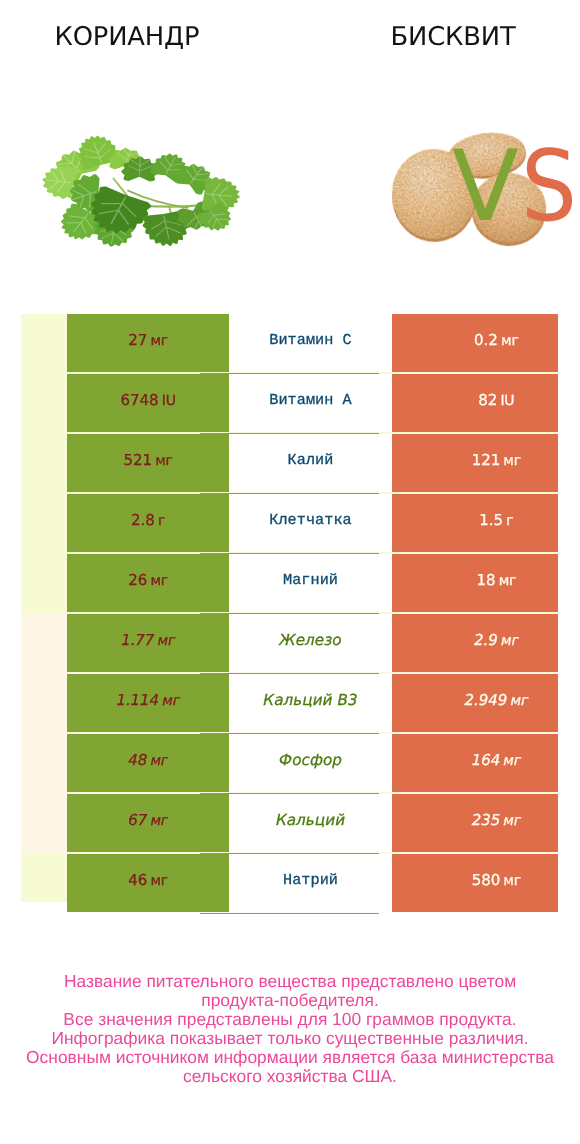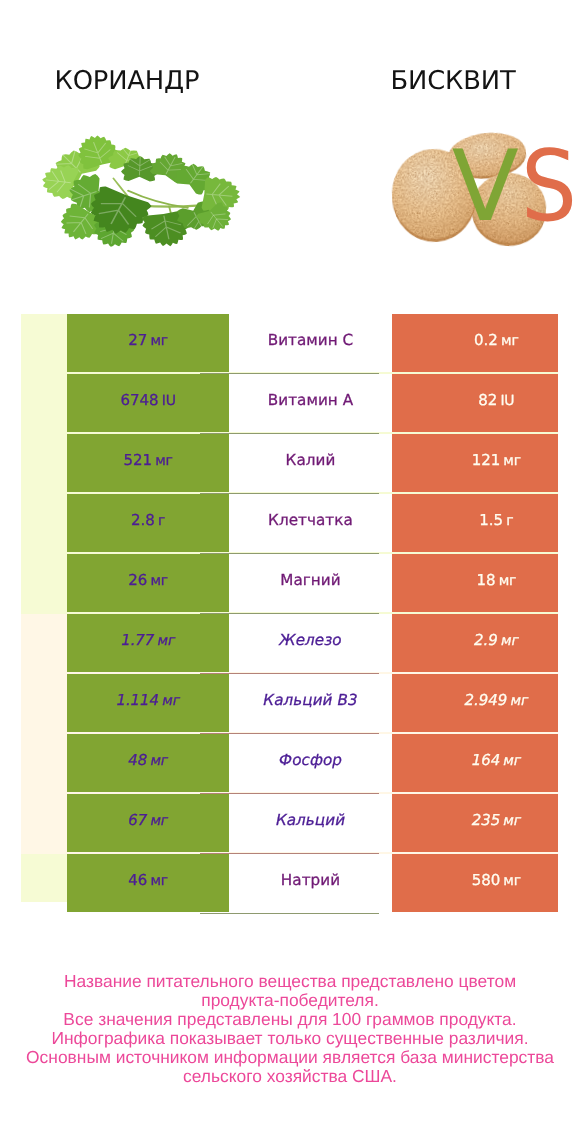--- a/index.html
+++ b/index.html
@@ -6,21 +6,21 @@
   * { box-sizing: border-box; margin: 0; padding: 0; -webkit-font-smoothing: antialiased; text-rendering: geometricPrecision; }
   html, body {
     width: 580px; height: 1144px;
     background: #ffffff;
     font-family: "DejaVu Sans", sans-serif;
     -webkit-font-smoothing: antialiased;
   }
   .page { position: relative; width: 580px; height: 1144px; overflow: hidden; }
 
   
-  .titles { position: absolute; top: 0; left: 0; width: 580px; height: 70px; margin-top: 44px; }
+  .titles { position: absolute; top: 0; left: 0; width: 580px; height: 70px; }
   .title {
     position: absolute; top: 22px; width: 254px; text-align: center;
     font-size: 25.8px; color: #131313; letter-spacing: -0.15px; white-space: nowrap;
   }
   .title.left  { left: 0px; }
   .title.right { left: 326px; }
 
   
   .hero { position: absolute; top: 110px; left: 0; width: 580px; height: 160px; }
   .hero-svg { position: absolute; left: 0; top: 0; }
@@ -39,28 +39,28 @@
   .row.win-orange { background: #FFF7E6; font-style: italic; }
   .row:last-child { height: 48px; }
 
   .row::after { content: ""; position: absolute; left: 179px; width: 179px; top: 59px; height: 1px; }
   .row.win-green::after { background: #8E9A6F; }
   .row.win-orange::after { background: #B48279; }
   .cell {
     width: 179px; display: flex; align-items: center; justify-content: center;
     text-align: center; padding-bottom: 6px;
   }
-  .cell.left  { background: #81A532; color: #4c1d95; margin-left: 46px; }
+  .cell.left  { background: #81A532; color: #7f1d1d; margin-left: 46px; }
   .cell.right { background: #E06D4A; color: #FFFDF0; padding-left: 43px; }
   .cell.mid   { background: #FFFFFF; }
   .val { font-size: 15px; font-weight: 400; white-space: nowrap; -webkit-text-stroke: 0.3px currentColor; letter-spacing: -0.05px; }
   .val .u { font-size: 14px; letter-spacing: -0.15px; margin-left: -1.5px; }
   .name { font-size: 15.2px; font-weight: 400; white-space: nowrap; -webkit-text-stroke: 0.3px currentColor; letter-spacing: 0.05px; }
-  .win-green .name { color: #701a75; }
-  .win-orange .name { color: #4c1d95; text-align: center; }
+  .win-green .name { color: #0c4a6e; font-family: Liberation Mono, monospace; }
+  .win-orange .name { color: #4d7c0f; text-align: center; }
 
 
   
   .footer {
     position: absolute; left: 0; top: 972px; width: 580px; text-align: center;
     font-family: "Liberation Sans", sans-serif;
     font-size: 17.4px; line-height: 19.05px; color: #ec4899;
   }
 </style>
 </head>

